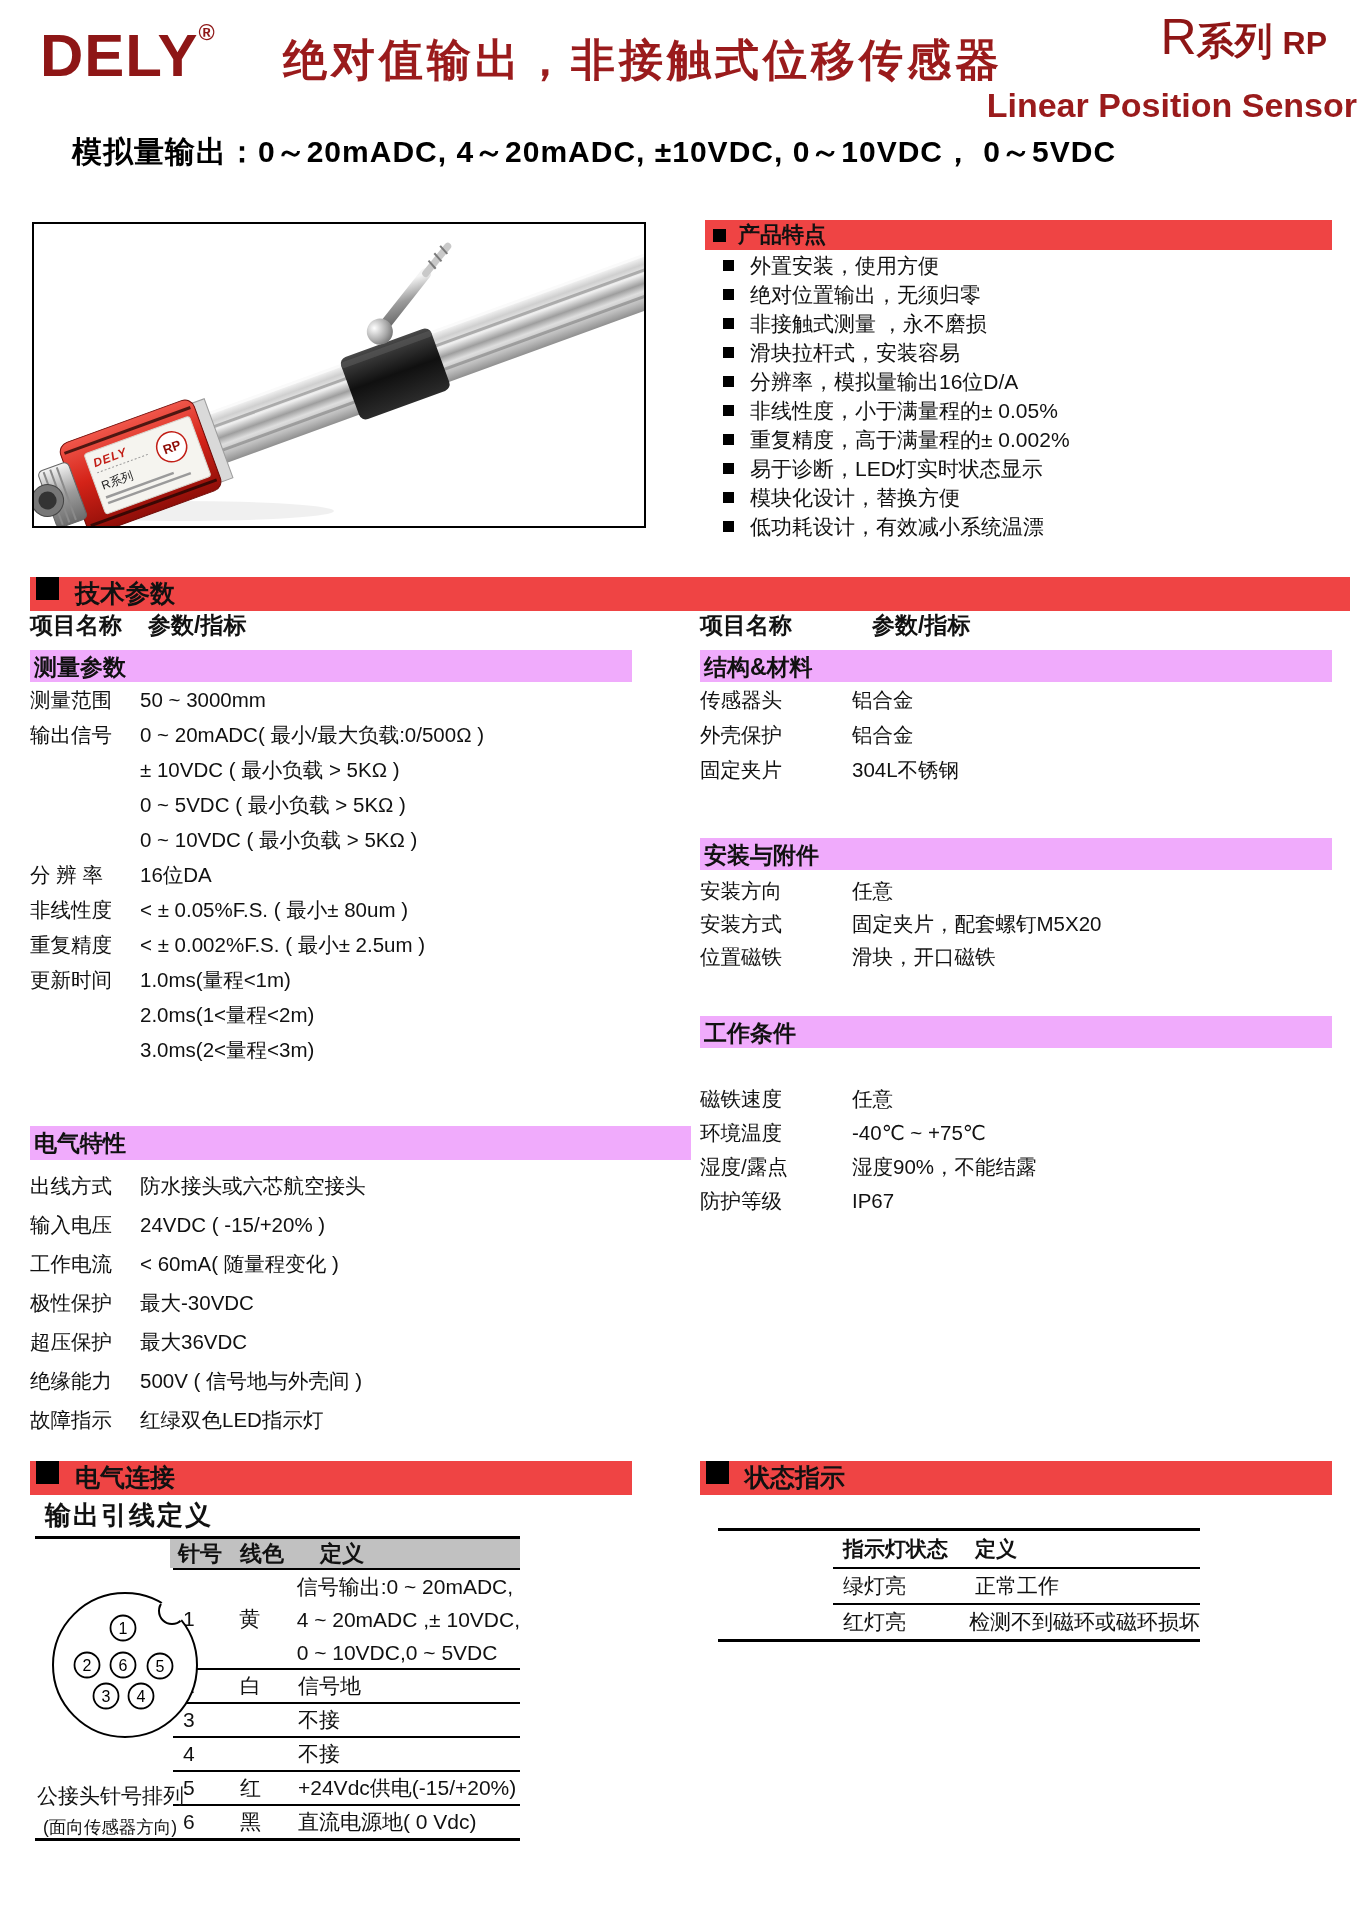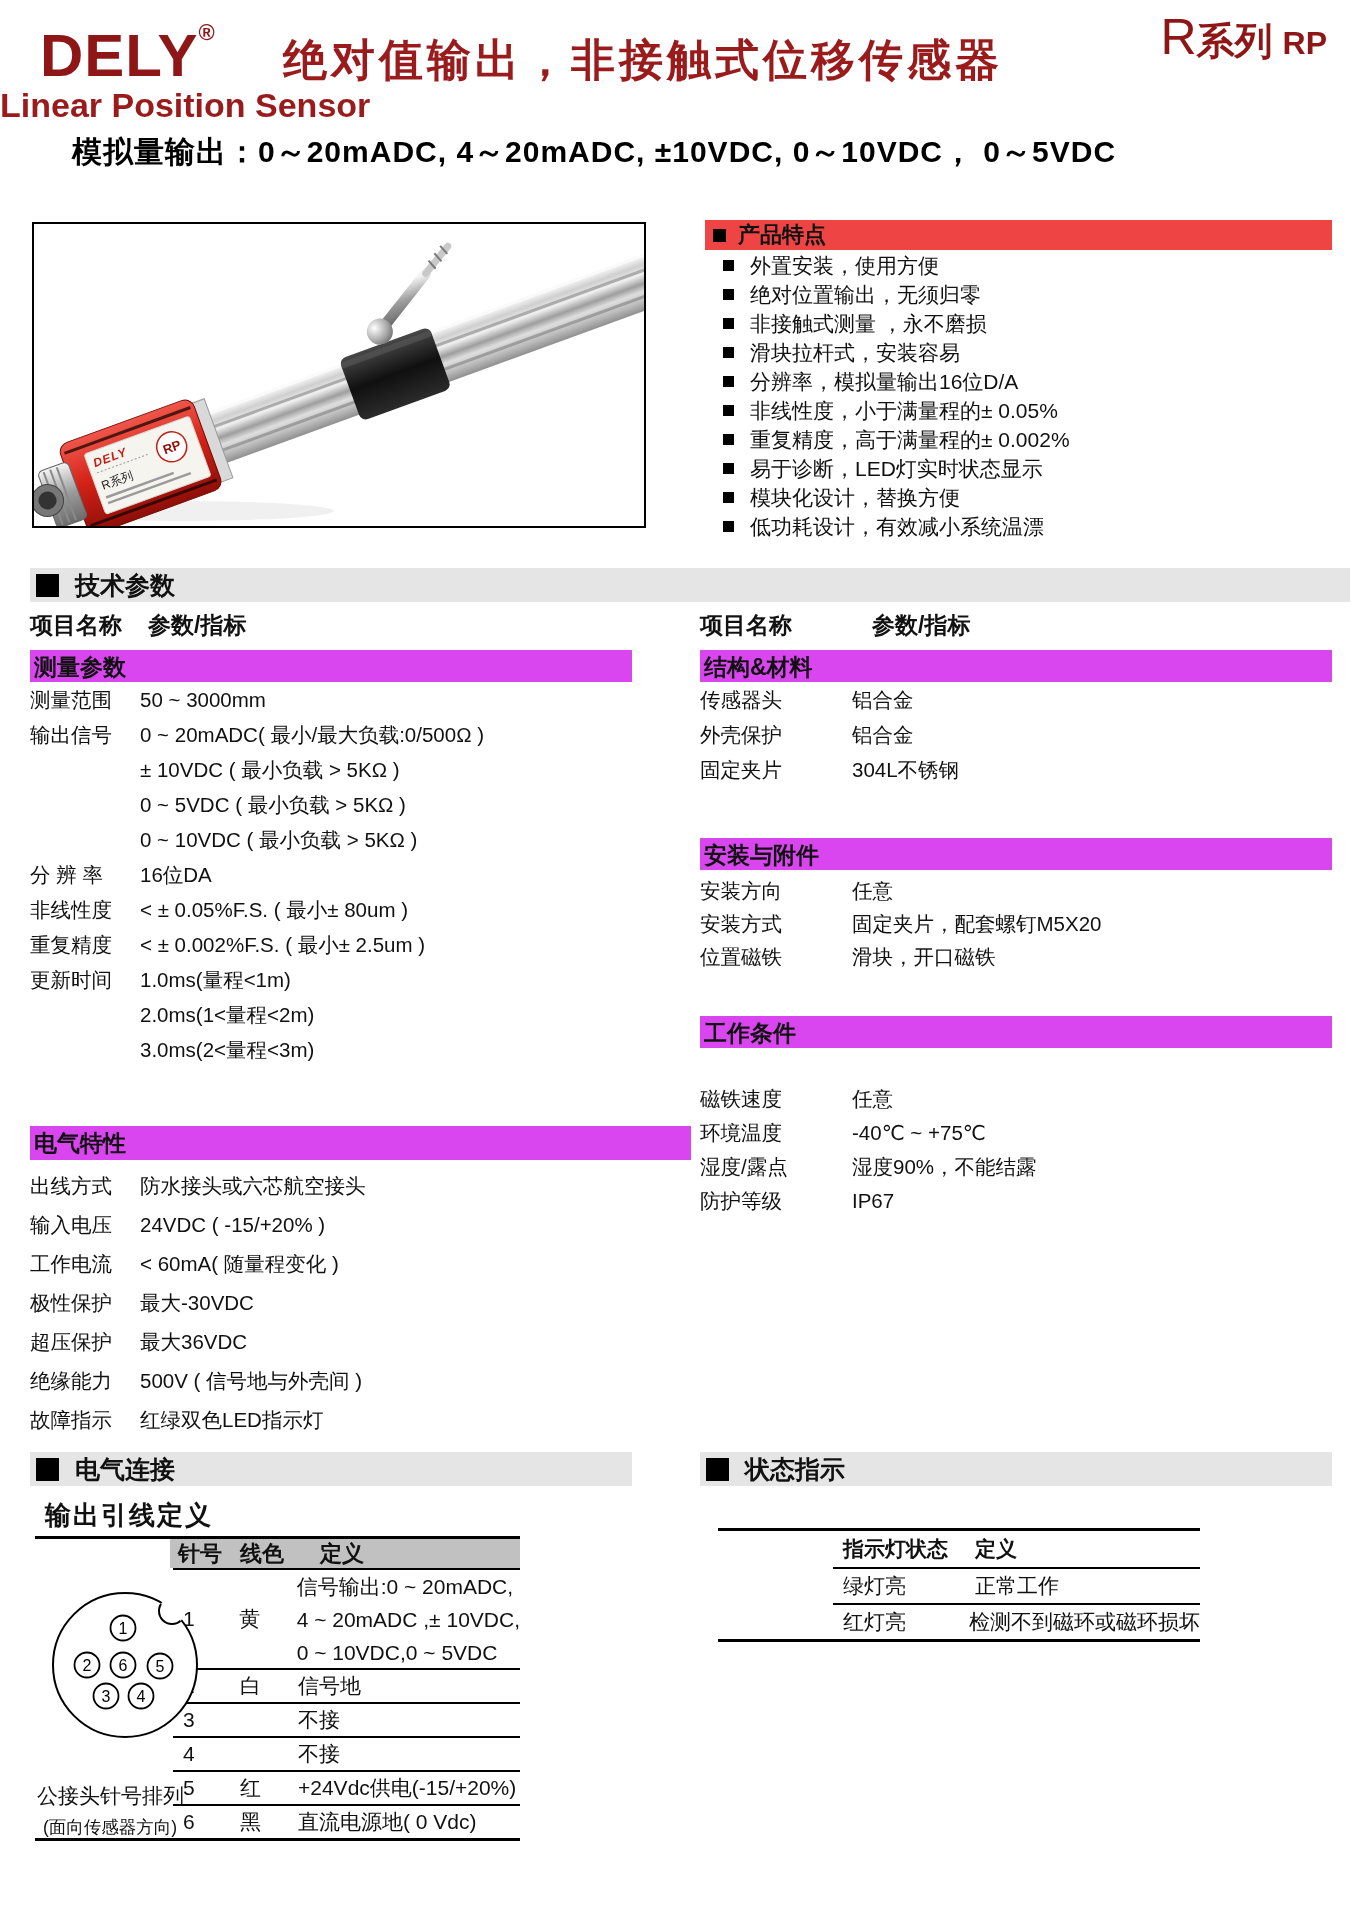--- a/index.html
+++ b/index.html
@@ -4,48 +4,48 @@
 <style>
   * { margin:0; padding:0; box-sizing:border-box; }
   html,body { background:#ffffff; }
   body { font-family:"Liberation Sans","DejaVu Sans",sans-serif; color:#111; }
   .page { position:relative; width:1357px; height:1920px; background:#fff; overflow:hidden; }
 
   
   .logo { position:absolute; left:40px; top:26px; font-size:60px; font-weight:900; color:#8e1616; letter-spacing:1px; line-height:1; }
   .logo .reg { font-size:22px; font-weight:700; vertical-align:top; position:relative; top:-4px; }
   .title-cn { position:absolute; left:283px; top:36px; font-size:44px; font-weight:bold; color:#9a1b1c; letter-spacing:4px; line-height:1.1; }
-  .title-en { position:absolute; left:0; top:86px; width:1357px; text-align:left; font-size:34px; font-weight:600; color:#9a1b1c; }
+  .title-en { position:absolute; left:0; top:86px; width:1357px; text-align:right; font-size:34px; font-weight:600; color:#9a1b1c; }
   .series { position:absolute; right:30px; top:8px; color:#8e1616; white-space:nowrap; }
   .series .r { font-size:50px; font-weight:500; }
   .series .cn { font-size:38px; font-weight:600; }
   .series .rp { font-size:32px; font-weight:600; margin-left:10px; }
   .analog-line { position:absolute; left:72px; top:132px; font-size:30px; font-weight:bold; color:#000; letter-spacing:1px; white-space:nowrap; }
 
   
   .photo-box { position:absolute; left:32px; top:222px; width:614px; height:306px; border:2px solid #000; background:#fff; }
   .photo-box svg { display:block; }
 
   
   .feat-bar { position:absolute; left:705px; top:220px; width:627px; height:30px; background:#ef4444; display:flex; align-items:center; font-size:22px; font-weight:600; }
   .feat-bar .sq { width:13px; height:13px; background:#000; margin:0 12px 0 8px; }
   .features { position:absolute; left:705px; top:251px; width:640px; }
   .fi { position:relative; height:29px; line-height:29px; padding-left:45px; font-size:21px; white-space:nowrap; }
   .fi .fb { position:absolute; left:18px; top:9px; width:11px; height:11px; background:#000; }
 
   
-  .sec { position:absolute; background:#e5e5e5; display:flex; align-items:center; font-size:25px; font-weight:bold; }
+  .sec { position:absolute; background:#ef4444; display:flex; align-items:flex-start; font-size:25px; font-weight:bold;margin-top:9px; }
   .sec .sq { width:23px; height:23px; background:#000; margin:0 16px 0 6px; }
   .sec-tech   { left:30px; top:568px; width:1320px; height:34px; }
   .sec-conn   { left:30px; top:1452px; width:602px; height:34px; }
   .sec-status { left:700px; top:1452px; width:632px; height:34px; }
 
   .colhead { position:absolute; font-size:23px; font-weight:bold; white-space:nowrap; }
 
-  .gbar { position:absolute; background:#d946ef; font-size:23px; font-weight:bold; padding:2px 0 0 4px; }
+  .gbar { position:absolute; background:#f0abfc; font-size:23px; font-weight:bold; padding:2px 0 0 4px; }
   .gbar.b1 { left:30px;  top:650px;  width:602px; height:32px; }
   .gbar.b2 { left:30px;  top:1126px; width:661px; height:34px; }
   .gbar.b3 { left:700px; top:650px;  width:632px; height:32px; }
   .gbar.b4 { left:700px; top:838px;  width:632px; height:32px; }
   .gbar.b5 { left:700px; top:1016px; width:632px; height:32px; }
 
   .rows { position:absolute; font-size:20.5px; white-space:nowrap; }
   .rows .pr { display:flex; }
   .r-measure { left:30px; top:682px; width:612px; line-height:35px; }
   .r-elec    { left:30px; top:1166px; width:612px; line-height:39px; }

